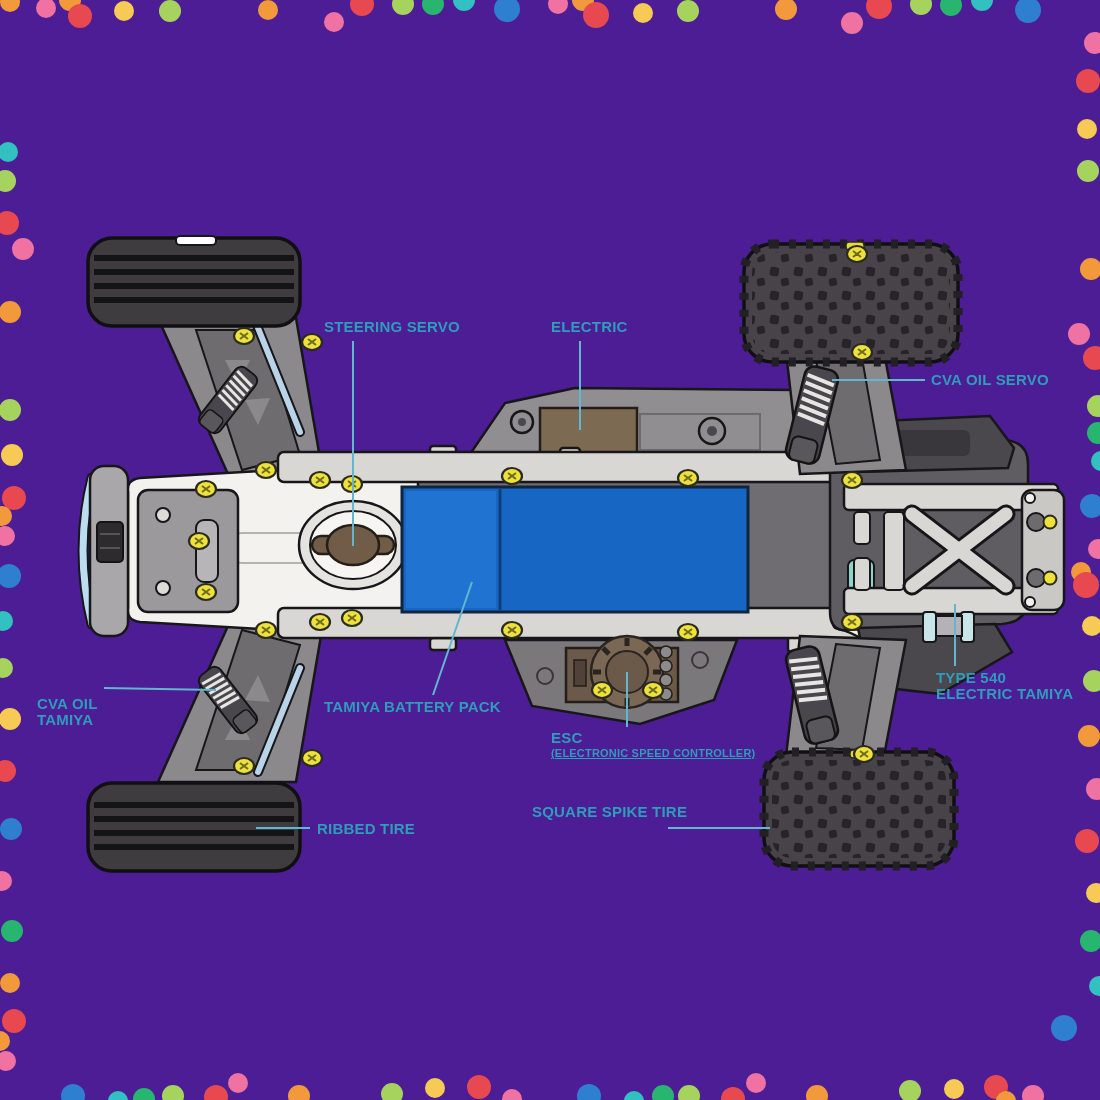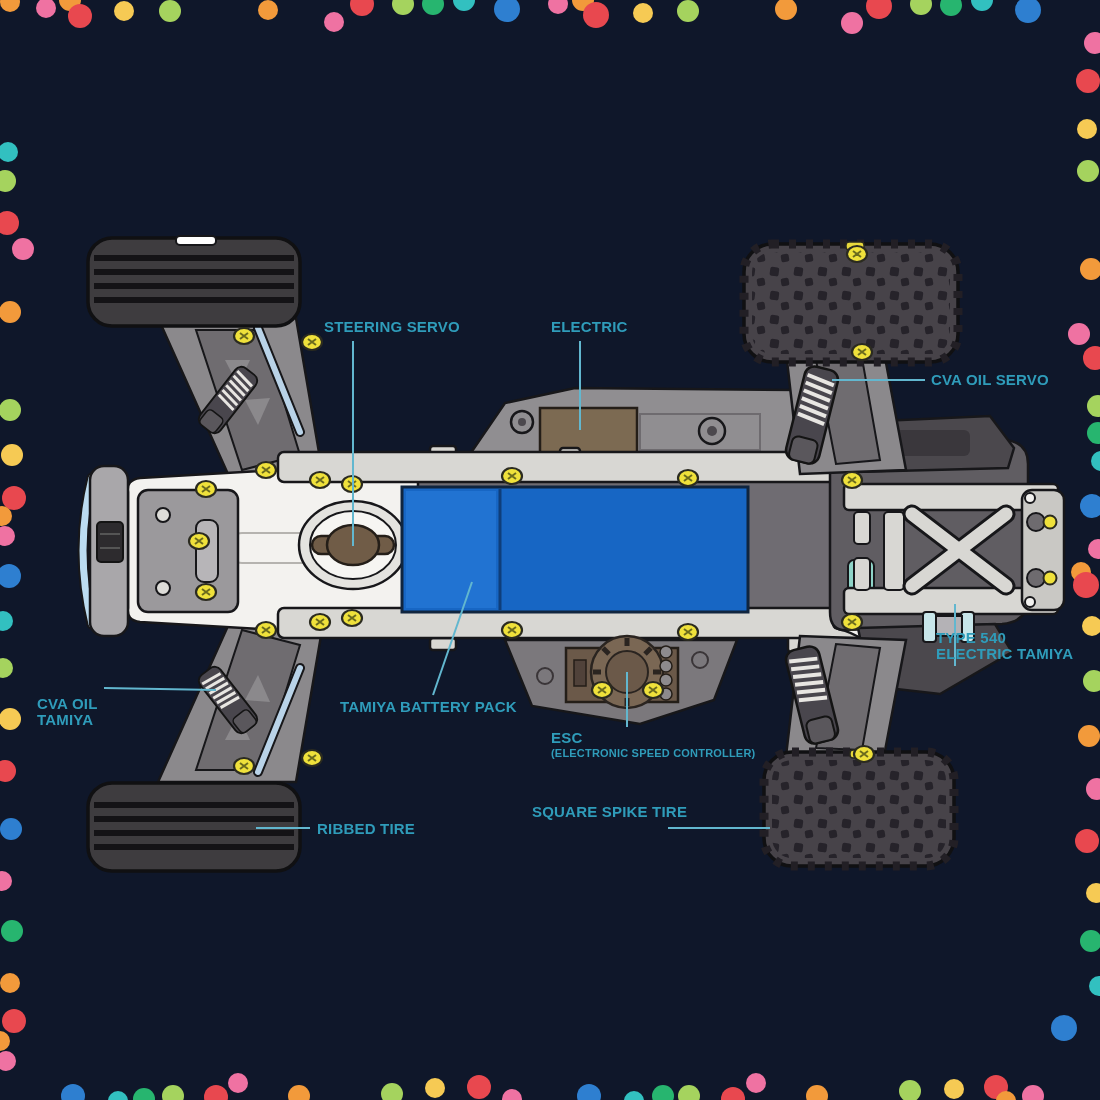--- a/index.html
+++ b/index.html
@@ -1,22 +1,22 @@
 <!DOCTYPE html>
 <html style="--label-color: #2f9cba; --leader-color: #62b7cf;"><head>
 <meta charset="utf-8">
 <style>
   html,body{margin:0;padding:0;background:#ffffff;}
-  #stage{position:relative;width:1100px;height:1100px;background:#0f172a;overflow:hidden;
+  #stage{position:relative;width:1100px;height:1100px;background:#4c1d95;overflow:hidden;
          font-family:"Liberation Sans",sans-serif;}
   #car-svg,#dots-svg{position:absolute;left:0;top:0;width:1100px;height:1100px;}
   .label{position:absolute;color:var(--label-color,#2f9cba);
          font:700 15px "Liberation Sans",sans-serif;letter-spacing:.2px;
          white-space:nowrap;line-height:16px;}
-  .label-sub{font-size:11px;font-weight:700;line-height:13px;}
+  .label-sub{font-size:11px;font-weight:700;line-height:13px;text-decoration:underline;}
   .outl{stroke:#17171a;stroke-width:2.5;}
 </style>
 </head>
 <body>
 
 <div id="stage">
 
   <svg id="dots-svg">
       <circle cx="10" cy="2" r="10" fill="#f29a3b"></circle>
       <circle cx="46" cy="8" r="10" fill="#ef72a2"></circle>
@@ -356,23 +356,23 @@
     </g>
   </svg>
 
   <div class="label" style="left:324px;top:319px">STEERING SERVO</div>
   <div class="label" style="left:551px;top:319px">ELECTRIC</div>
   <div class="label" style="left:931px;top:372px">CVA OIL SERVO</div>
   <div class="label" style="left:37px;top:696px">
     <div>CVA OIL</div>
     <div>TAMIYA</div>
   </div>
-  <div class="label" style="left:936px;top:630px">
+  <div class="label" style="left:936px;top:670px">
     <div>TYPE 540</div>
     <div>ELECTRIC TAMIYA</div>
   </div>
-  <div class="label" style="left:340px;top:699px">TAMIYA BATTERY PACK</div>
+  <div class="label" style="left:324px;top:699px">TAMIYA BATTERY PACK</div>
   <div class="label" style="left:551px;top:730px">ESC</div>
   <div class="label label-sub" style="left:551px;top:747px">(ELECTRONIC SPEED CONTROLLER)</div>
   <div class="label" style="left:317px;top:821px">RIBBED TIRE</div>
   <div class="label" style="left:532px;top:804px">SQUARE SPIKE TIRE</div>
 
 </div>
 
 </body></html>

